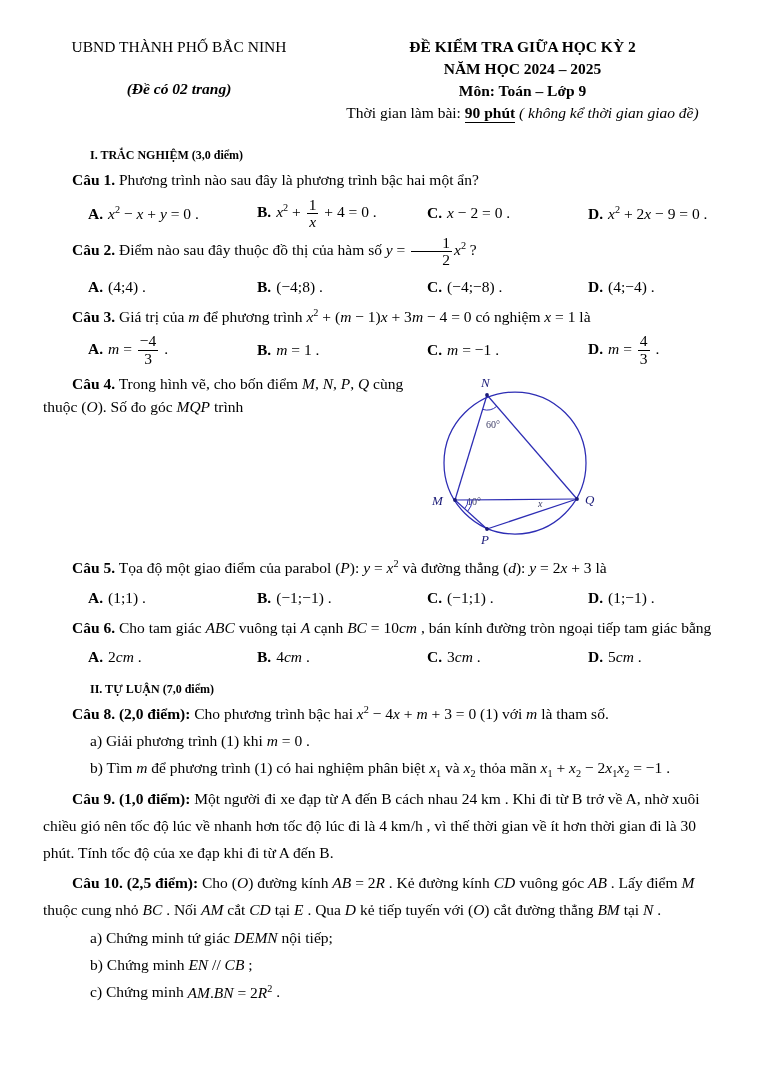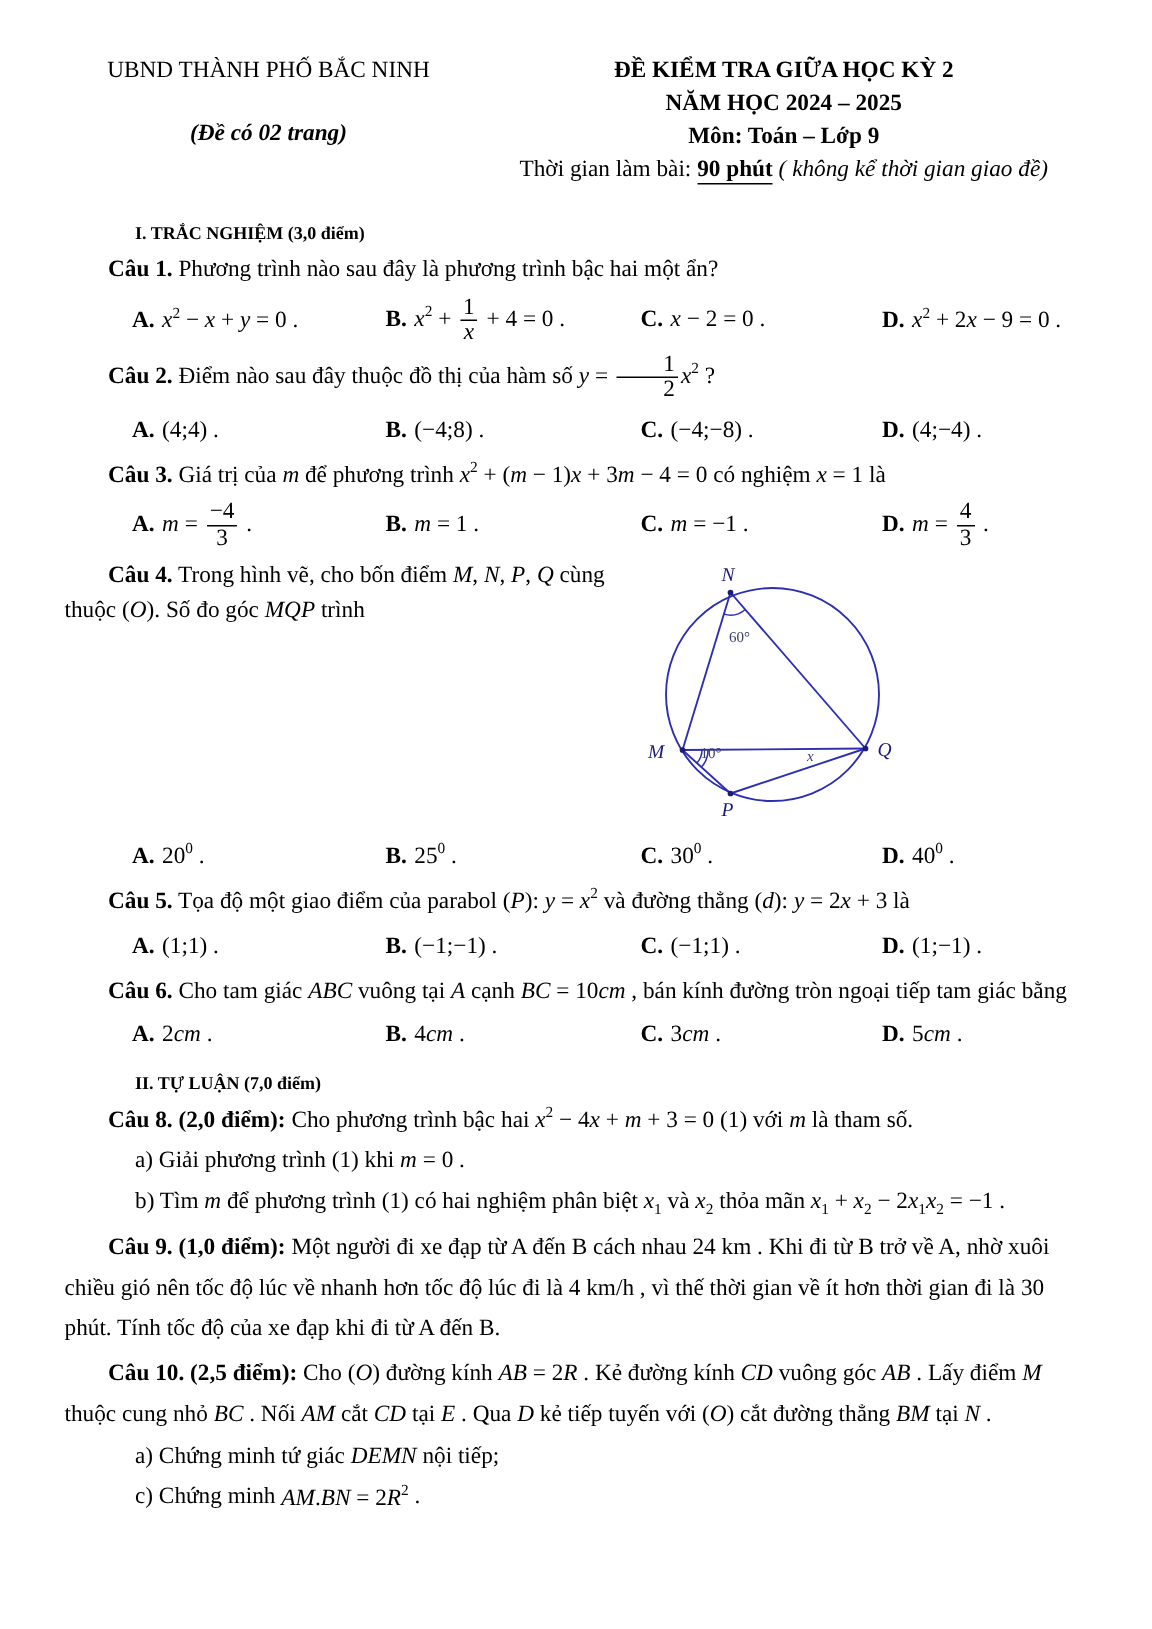--- a/index.html
+++ b/index.html
@@ -94,26 +94,20 @@
           <circle cx="57" cy="155" r="1.9" fill="#1b1b78"></circle>
           <text x="51" y="13" fill="#1b1b78" font-size="13" font-style="italic" font-family="&quot;Liberation Serif&quot;,serif">N</text>
           <text x="2" y="131" fill="#1b1b78" font-size="13" font-style="italic" font-family="&quot;Liberation Serif&quot;,serif">M</text>
           <text x="155" y="130" fill="#1b1b78" font-size="13" font-style="italic" font-family="&quot;Liberation Serif&quot;,serif">Q</text>
           <text x="51" y="170" fill="#1b1b78" font-size="13" font-style="italic" font-family="&quot;Liberation Serif&quot;,serif">P</text>
           <text x="56" y="54" fill="#3c3c66" font-size="10" font-style="normal" font-family="&quot;Liberation Serif&quot;,serif">60°</text>
           <text x="37" y="131" fill="#3c3c66" font-size="10" font-style="normal" font-family="&quot;Liberation Serif&quot;,serif">10°</text>
           <text x="108" y="133" fill="#3c3c66" font-size="10" font-style="italic" font-family="&quot;Liberation Serif&quot;,serif">x</text>
         </svg>
       </div>
-      <div class="opts">
-        <span class="opt"><b>A.</b><span class="m">20<sup>0</sup> .</span></span>
-        <span class="opt"><b>B.</b><span class="m">25<sup>0</sup> .</span></span>
-        <span class="opt"><b>C.</b><span class="m">30<sup>0</sup> .</span></span>
-        <span class="opt"><b>D.</b><span class="m">40<sup>0</sup> .</span></span>
-      </div>
       <div class="para"><b>Câu 5.</b><span> Tọa độ một giao điểm của parabol </span><span class="m">(<i>P</i>): <i>y</i> = <i>x</i><sup>2</sup></span><span> và đường thẳng </span><span class="m">(<i>d</i>): <i>y</i> = 2<i>x</i> + 3</span><span> là</span></div>
       <div class="opts">
         <span class="opt"><b>A.</b><span class="m">(1;1) .</span></span>
         <span class="opt"><b>B.</b><span class="m">(−1;−1) .</span></span>
         <span class="opt"><b>C.</b><span class="m">(−1;1) .</span></span>
         <span class="opt"><b>D.</b><span class="m">(1;−1) .</span></span>
       </div>
       <div class="para"><b>Câu 6.</b><span> Cho tam giác </span><span class="m"><i>ABC</i></span><span> vuông tại </span><span class="m"><i>A</i></span><span> cạnh </span><span class="m"><i>BC</i> = 10<i>cm</i></span><span> , bán kính đường tròn ngoại tiếp tam giác bằng</span></div>
       <div class="opts">
         <span class="opt"><b>A.</b><span class="m">2<i>cm</i> .</span></span>
@@ -121,15 +115,16 @@
         <span class="opt"><b>C.</b><span class="m">3<i>cm</i> .</span></span>
         <span class="opt"><b>D.</b><span class="m">5<i>cm</i> .</span></span>
       </div>
       <div class="heading"><b>II. TỰ LUẬN (7,0 điểm)</b></div>
       <div class="para"><b>Câu 8. (2,0 điểm):</b><span> Cho phương trình bậc hai </span><span class="m"><i>x</i><sup>2</sup> − 4<i>x</i> + <i>m</i> + 3 = 0</span><span>  (1)  với </span><span class="m"><i>m</i></span><span> là tham số.</span></div>
       <div class="sub"><span>a) Giải phương trình (1) khi </span><span class="m"><i>m</i> = 0 .</span></div>
       <div class="sub"><span>b) Tìm </span><span class="m"><i>m</i></span><span> để phương trình (1) có hai nghiệm phân biệt </span><span class="m"><i>x</i><sub>1</sub></span><span> và </span><span class="m"><i>x</i><sub>2</sub></span><span> thỏa mãn </span><span class="m"><i>x</i><sub>1</sub> + <i>x</i><sub>2</sub> − 2<i>x</i><sub>1</sub><i>x</i><sub>2</sub> = −1 .</span></div>
       <div class="para tall"><b>Câu 9. (1,0 điểm):</b><span> Một người đi xe đạp từ A đến B cách nhau 24 km . Khi đi từ B trở về A, nhờ xuôi chiều gió nên tốc độ lúc về nhanh hơn tốc độ lúc đi là 4 km/h , vì thế thời gian về ít hơn thời gian đi là 30 phút. Tính tốc độ của xe đạp khi đi từ A đến B.</span></div>
       <div class="para tall"><b>Câu 10. (2,5 điểm):</b><span> Cho </span><span class="m">(<i>O</i>)</span><span> đường kính </span><span class="m"><i>AB</i> = 2<i>R</i></span><span> . Kẻ đường kính </span><span class="m"><i>CD</i></span><span> vuông góc </span><span class="m"><i>AB</i></span><span> . Lấy điểm </span><span class="m"><i>M</i></span><span> thuộc cung nhỏ </span><span class="m"><i>BC</i></span><span> . Nối </span><span class="m"><i>AM</i></span><span> cắt </span><span class="m"><i>CD</i></span><span> tại </span><span class="m"><i>E</i></span><span> . Qua </span><span class="m"><i>D</i></span><span> kẻ tiếp tuyến với </span><span class="m">(<i>O</i>)</span><span> cắt đường thẳng </span><span class="m"><i>BM</i></span><span> tại </span><span class="m"><i>N</i></span><span> .</span></div>
       <div class="sub"><span>a) Chứng minh tứ giác </span><span class="m"><i>DEMN</i></span><span> nội tiếp;</span></div>
+      <div class="sub"><span>b) Chứng minh </span><span class="m"><i>EN</i> // <i>CB</i></span><span> ;</span></div>
       <div class="sub"><span>c) Chứng minh </span><span class="m"><i>AM</i>.<i>BN</i> = 2<i>R</i><sup>2</sup></span><span> .</span></div>
     </main>
 </div>
 
 </body></html>

